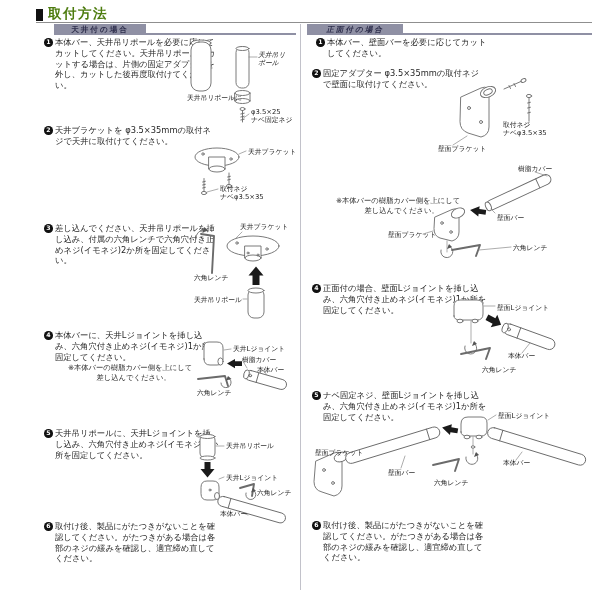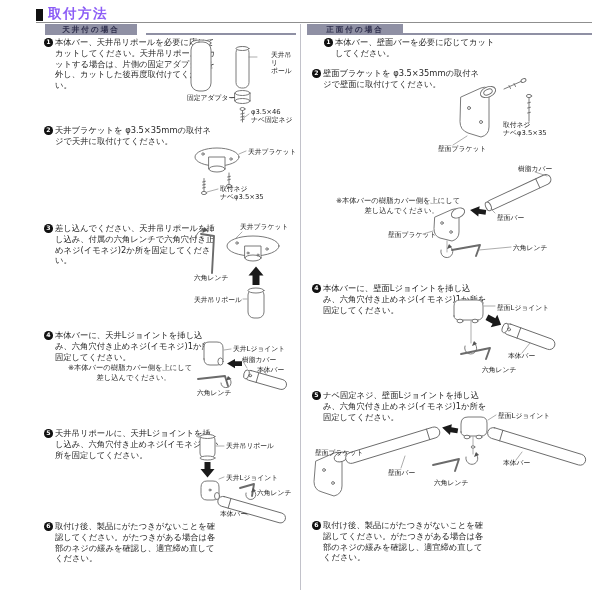--- a/index.html
+++ b/index.html
@@ -1,19 +1,19 @@
 <!DOCTYPE html>
 <html><head>
 <meta charset="utf-8">
 <style>
   html,body{margin:0;padding:0;background:#fff;}
   .page{position:relative;width:600px;height:600px;background:#fff;overflow:hidden;
         font-family:"DejaVu Sans","Liberation Sans",sans-serif;color:#1f1f1f;}
   .tsq{position:absolute;left:36px;top:9px;width:7px;height:12px;background:#111;}
-  .title{position:absolute;left:48px;top:5px;font-size:13.5px;font-weight:bold;color:#8b5cf6;letter-spacing:1.5px;}
+  .title{position:absolute;left:48px;top:5px;font-size:13.5px;font-weight:bold;color:#4d7c0f;letter-spacing:1.5px;}
   .rule{position:absolute;left:36px;top:22px;width:556px;height:1px;background:#8f8f8f;}
   .vdiv{position:absolute;left:300px;top:24px;width:1px;height:566px;background:#c2c2ca;}
   .band{position:absolute;top:24px;height:11px;background:#8f90a4;}
   .band span{display:block;text-align:center;font-size:7.6px;line-height:11px;font-weight:bold;color:#2e2e4c;letter-spacing:2px;}
   .bandline{position:absolute;top:33px;height:1.5px;background:#8f90a4;}
   .step{position:absolute;padding-left:11px;font-size:8.3px;line-height:1.3;color:#1f1f1f;}
   .num{position:absolute;left:0;top:1px;width:8.6px;height:8.6px;border-radius:50%;background:#111;
        color:#fff;font-size:6.2px;line-height:8.8px;text-align:center;font-weight:bold;}
   .note{position:absolute;font-size:7.3px;line-height:1.32;color:#1f1f1f;white-space:pre-line;text-align:center;}
   .fig{position:absolute;}
@@ -29,26 +29,26 @@
 </head>
 <body>
 
 <div class="page">
 
   <div class="tsq"></div>
   <div class="title">取付方法</div>
   <div class="rule"></div>
   <div class="vdiv"></div>
 
-  <div class="band" style="left:45px;width:92px;">
+  <div class="band" style="left:54px;width:92px;">
     <span>天井付の場合</span>
   </div>
   <div class="bandline" style="left:146px;width:150px;"></div>
 
-  <div class="band" style="left:307px;width:96px;">
+  <div class="band" style="left:307px;width:96px;font-style:italic;">
     <span>正面付の場合</span>
   </div>
   <div class="bandline" style="left:403px;width:189px;"></div>
 
   <div class="step" style="left:44px;top:37px;width:164px;">
     <span class="num">1</span>
     <span>本体バー、天井吊リポールを必要に応じてカットしてください。天井吊リポールをカットする場合は、片側の固定アダプターを外し、カットした後再度取付けてください。</span>
   </div>
   <div class="step" style="left:44px;top:125px;width:164px;">
     <span class="num">2</span>
@@ -66,33 +66,33 @@
 　差し込んでください。</div>
   <div class="step" style="left:44px;top:428px;width:164px;">
     <span class="num">5</span>
     <span>天井吊リポールに、天井Lジョイントを挿し込み、六角穴付き止めネジ(イモネジ)2か所を固定してください。</span>
   </div>
   <div class="step" style="left:44px;top:521px;width:164px;">
     <span class="num">6</span>
     <span>取付け後、製品にがたつきがないことを確認してください。がたつきがある場合は各部のネジの緩みを確認し、適宜締め直してください。</span>
   </div>
 
-  <div class="step" style="left:324px;top:37px;width:164px;">
+  <div class="step" style="left:316px;top:37px;width:164px;">
     <span class="num">1</span>
     <span>本体バー、壁面バーを必要に応じてカットしてください。</span>
   </div>
   <div class="step" style="left:312px;top:68px;width:164px;">
     <span class="num">2</span>
-    <span>壁面ブラケットを φ3.5×35mmの取付ネジで壁面に取付けてください。</span>
+    <span>固定アダプター φ3.5×35mmの取付ネジで壁面に取付けてください。</span>
   </div>
   <div class="note" style="left:318px;top:196px;width:160px;">※本体バーの樹脂カバー側を上にして
 　差し込んでください。</div>
   <div class="step" style="left:312px;top:283px;width:164px;">
     <span class="num">4</span>
-    <span>本体バーに、壁面Lジョイントを挿し込み、六角穴付き止めネジ(イモネジ)1か所を固定してください。</span>
+    <span>正面付の場合、壁面Lジョイントを挿し込み、六角穴付き止めネジ(イモネジ)1か所を固定してください。</span>
   </div>
   <div class="step" style="left:312px;top:390px;width:164px;">
     <span class="num">5</span>
     <span>ナベ固定ネジ、壁面Lジョイントを挿し込み、六角穴付き止めネジ(イモネジ)1か所を固定してください。</span>
   </div>
   <div class="step" style="left:312px;top:520px;width:164px;">
     <span class="num">6</span>
     <span>取付け後、製品にがたつきがないことを確認してください。がたつきがある場合は各部のネジの緩みを確認し、適宜締め直してください。</span>
   </div>
 
@@ -107,24 +107,24 @@
       <ellipse class="wf" cx="57.5" cy="64" rx="7.5" ry="2.5"></ellipse>
       <ellipse class="wf" cx="57.5" cy="72" rx="2.5" ry="1.5"></ellipse>
       <line x1="57.5" y1="73.5" x2="57.5" y2="85"></line>
       <line x1="55.8" y1="77" x2="59.2" y2="76.2"></line>
       <line x1="55.8" y1="80" x2="59.2" y2="79.2"></line>
       <line x1="55.8" y1="83" x2="59.2" y2="82.2"></line>
       <line class="ld" x1="64" y1="20" x2="72" y2="20"></line>
       <line class="ld" x1="46" y1="61" x2="49.5" y2="60.5"></line>
       <polyline class="ld" points="58.5,81 64,77"></polyline>
     </svg>
-    <span class="fl" style="left:86px;top:14px;">天井吊リ
+    <span class="fl" style="left:73px;top:14px;font-style:italic;">天井吊リ
 ポール</span>
-    <span class="fl" style="left:2px;top:57px;">固定アダプター</span>
-    <span class="fl" style="left:66px;top:71px;">φ3.5×46
+    <span class="fl" style="left:2px;top:57px;">天井吊リポールに</span>
+    <span class="fl" style="left:66px;top:71px;">φ3.5×25
 ナベ固定ネジ</span>
   </div>
 
   <div class="fig" style="left:190px;top:142px;width:107px;height:60px;">
     <svg width="107" height="60">
       <ellipse class="wf" cx="27" cy="15" rx="22" ry="9"></ellipse>
       <rect class="wf" x="19" y="15" width="16" height="12"></rect>
       <ellipse class="wf" cx="27" cy="27" rx="8" ry="3"></ellipse>
       <circle cx="13" cy="12" r="1.2"></circle>
         <circle cx="41" cy="17" r="1.2"></circle>

